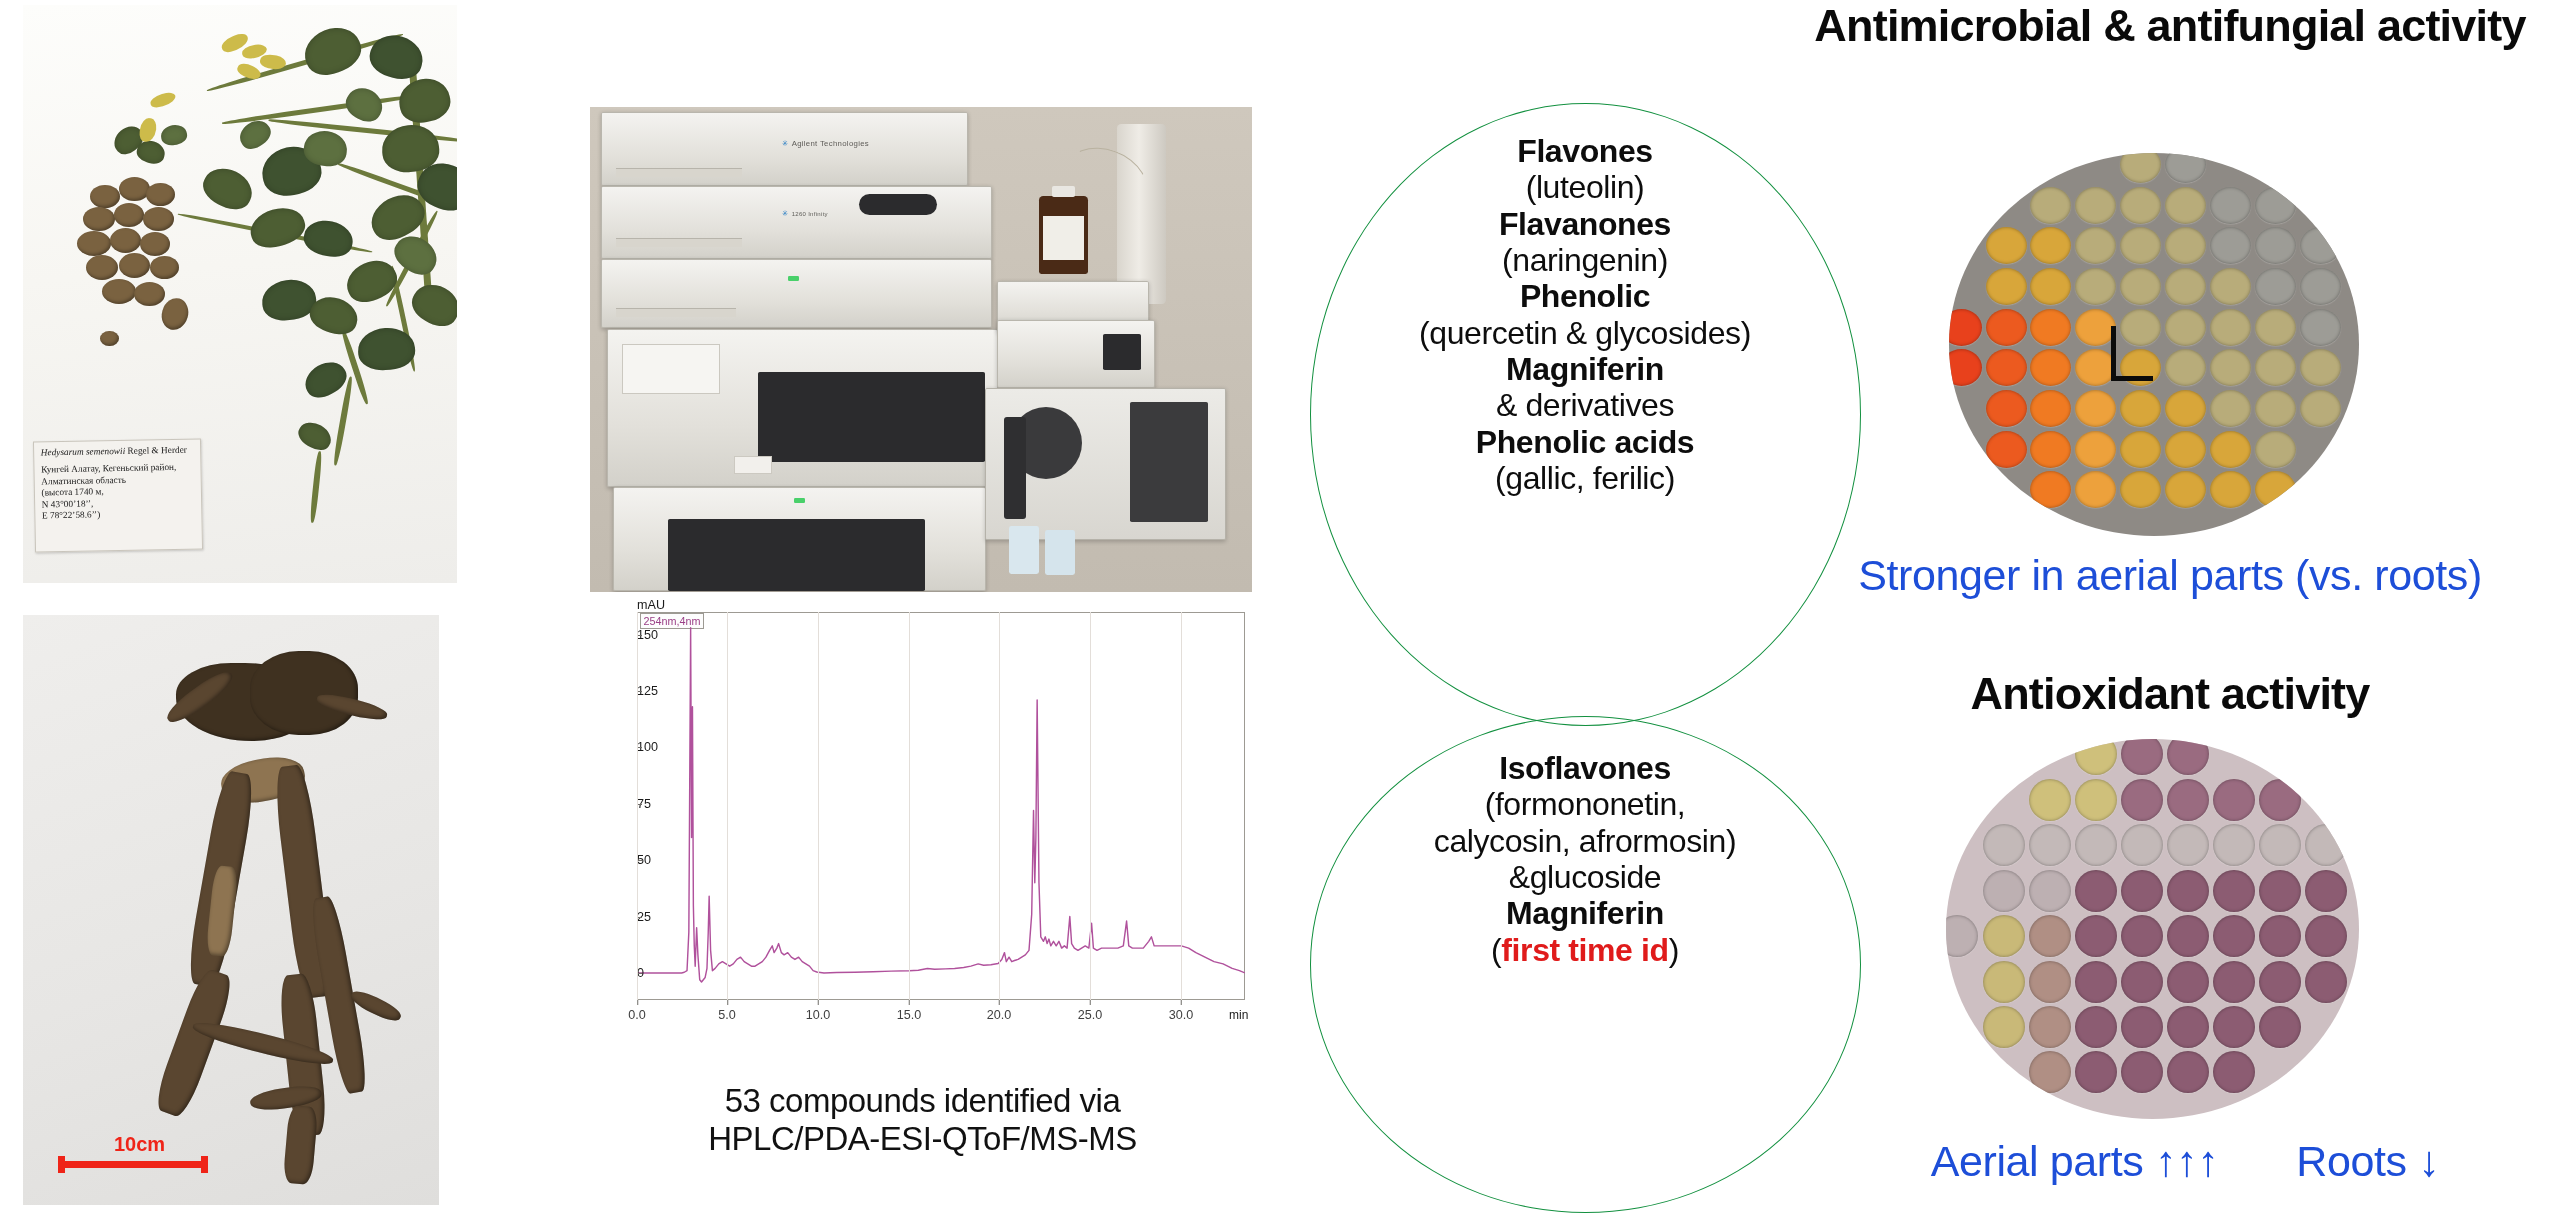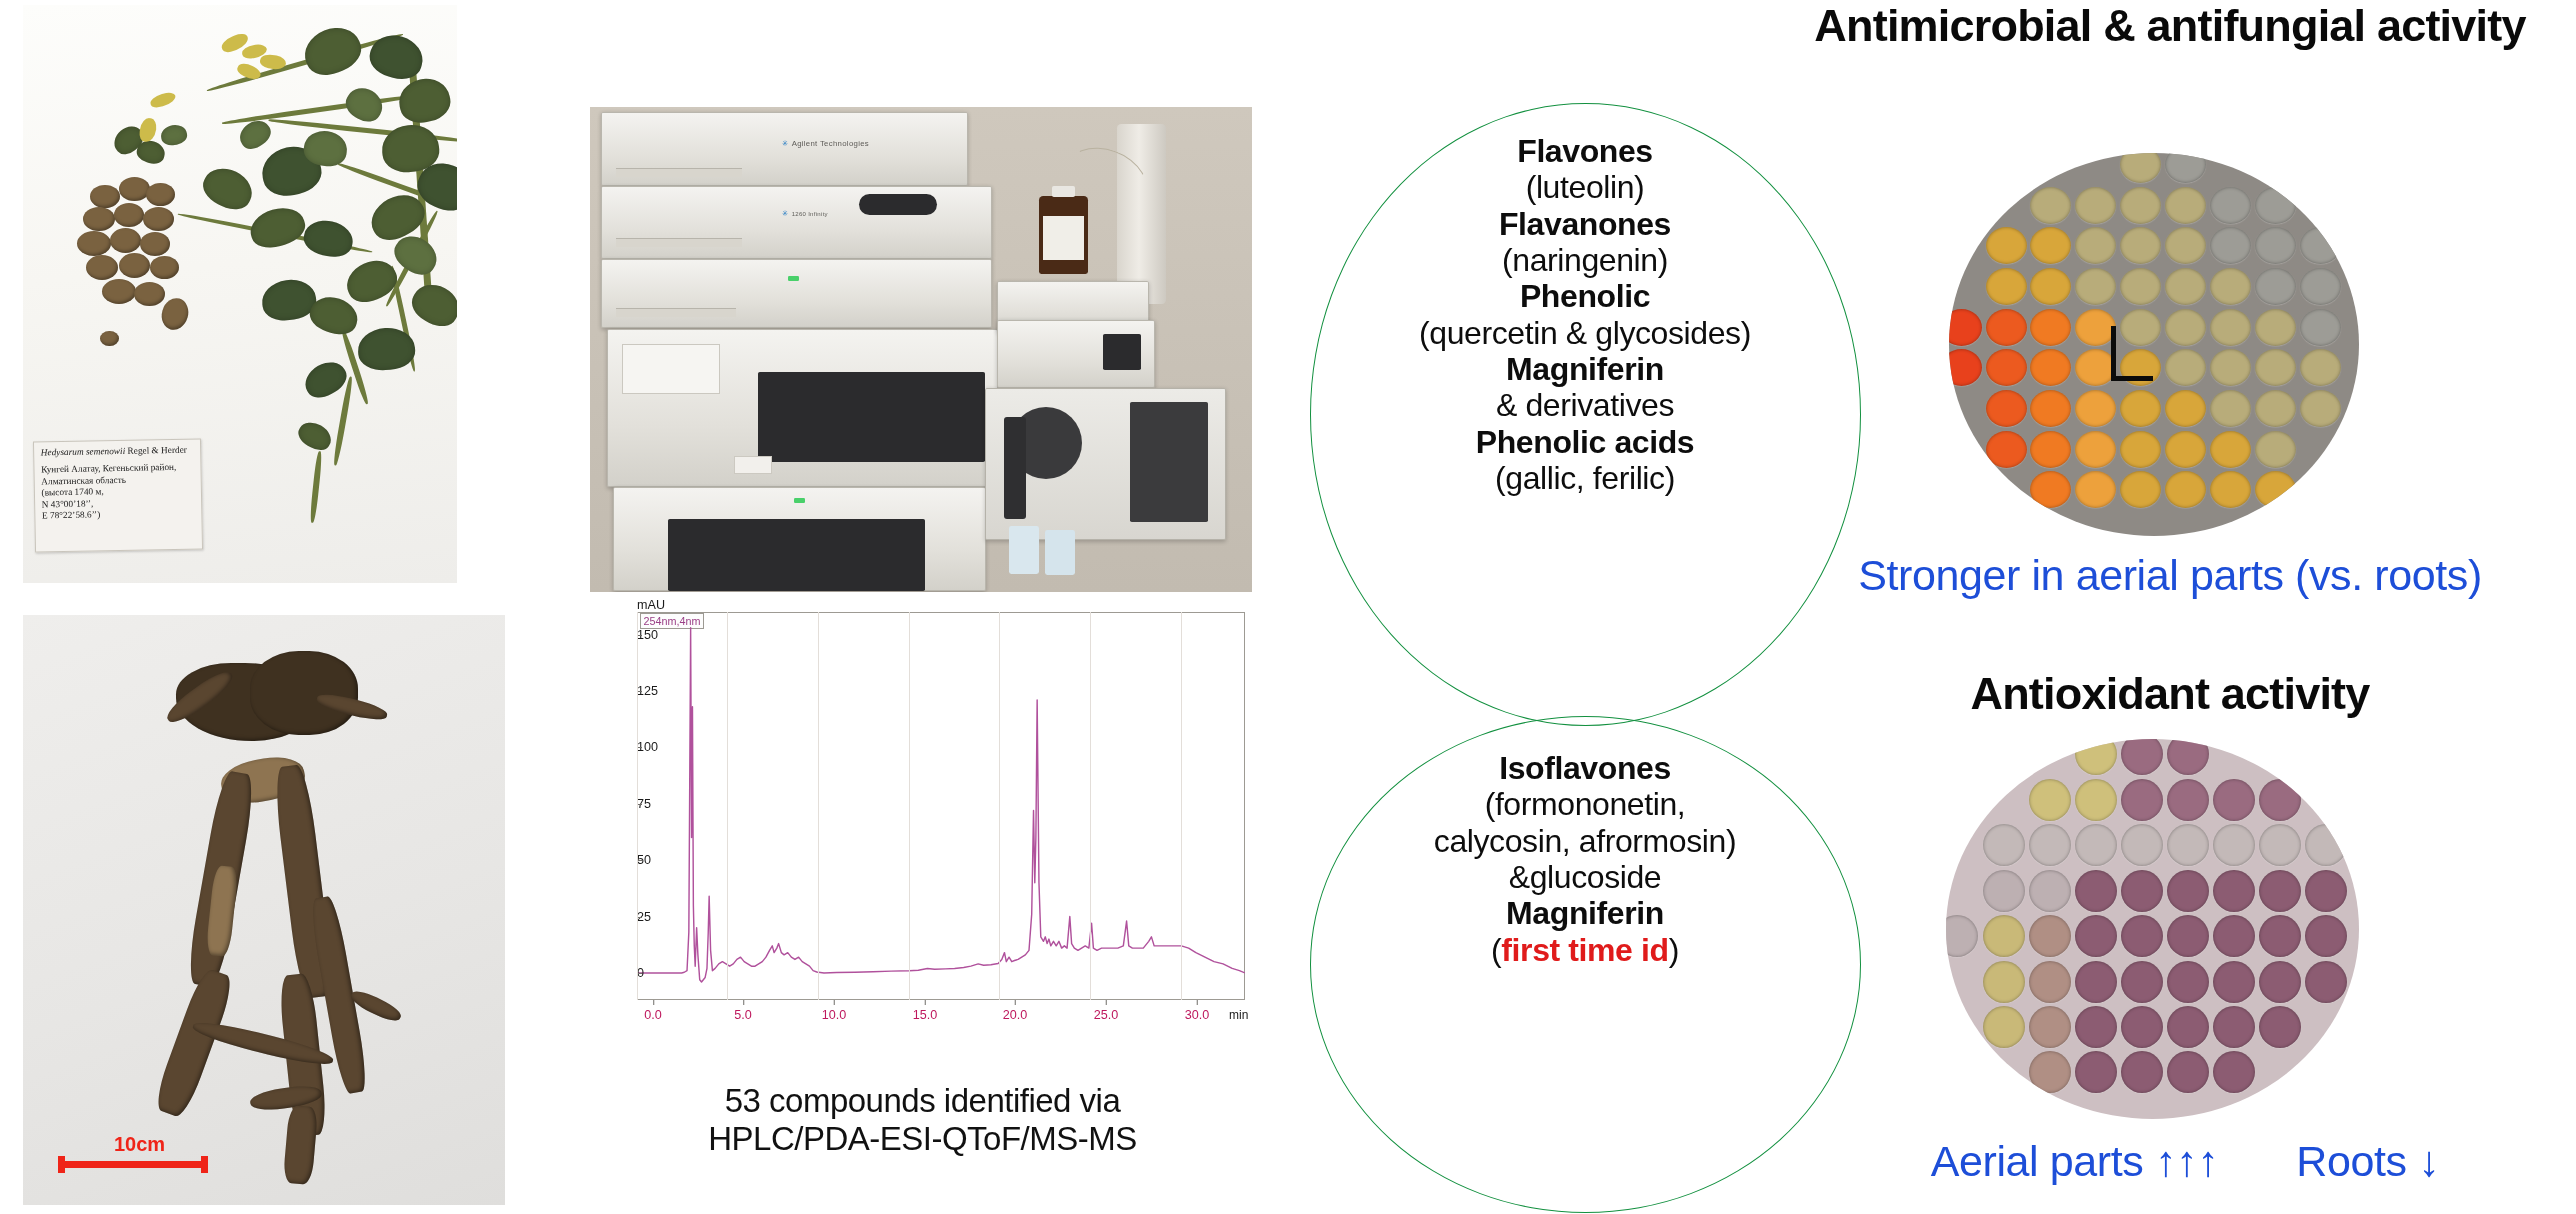--- a/index.html
+++ b/index.html
@@ -22,21 +22,21 @@
       box-shadow:inset -1.2px -1.8px 3.6px rgba(0,0,0,.35);}
   .hb-flower{position:absolute;background:#cdbb4a;border-radius:55% 45% 60% 40%;}
   #herbarium-label{position:absolute;left:10.8px;top:435px;width:168px;height:111px;
       background:#f4f2ee;border:0.6px solid #c9c5bc;box-shadow:0.6px 1.2px 2.4px rgba(0,0,0,.18);
       transform:rotate(-1.1deg);padding:5.4px 6.6px;box-sizing:border-box;
       font-family:"Liberation Serif",serif;font-size:9.3px;line-height:1.24;color:#1a1a1a;}
   #herbarium-label .sp{font-style:italic;}
   #herbarium-label .gap{height:5.4px;}
 
   
-  #root-photo{left:23px;top:615px;width:482px;height:590px;
+  #root-photo{left:23px;top:615px;width:416px;height:590px;
       background:linear-gradient(160deg,#efeeec 0%,#e7e6e4 55%,#dfdedc 100%);}
   .rt{position:absolute;background:#5a4630;border-radius:45%;
       box-shadow:inset -1.8px -1.2px 4.2px rgba(0,0,0,.45);}
   .rt.lt{background:#8e7451;}
   .rt.dk{background:#3f3120;}
   #scalebar{position:absolute;left:35px;bottom:37px;width:150px;height:6.6px;background:#ef2418;}
   #scalebar:before,#scalebar:after{content:"";position:absolute;top:-5.4px;width:6.6px;height:17.4px;background:#ef2418;}
   #scalebar:before{left:0;} #scalebar:after{right:0;}
   #scalebar-label{position:absolute;left:91px;bottom:49px;color:#ef2418;
       font-size:20px;font-weight:700;}
@@ -64,21 +64,21 @@
   #chromatogram{left:590px;top:599px;width:662px;height:479px;background:#ffffff;}
   #chromatogram .plot-border{position:absolute;left:47px;top:13px;right:7.2px;bottom:78px;
       border:0.6px solid #9d9a93;border-left:1.2px solid #6f6d68;border-bottom:1.2px solid #9d9a93;}
   .y-unit{position:absolute;left:47px;top:-1.2px;font-size:12.6px;color:#1b1b1b;}
   .wl-badge{position:absolute;left:50px;top:14.4px;border:0.6px solid #9d9a93;background:#fdfdfd;
       padding:0.6px 2.4px;font-size:10.8px;color:#9a3f86;}
   .ytick{position:absolute;right:100%;transform:translateY(-50%);padding-right:5.4px;
       font-size:12.6px;color:#1b1b1b;white-space:nowrap;}
   .ytick i{position:absolute;right:0;top:50%;width:4.8px;height:1px;background:#6f6d68;}
   .xtick{position:absolute;top:100%;transform:translateX(-50%);padding-top:7.8px;
-      font-size:12.6px;color:#be185d;white-space:nowrap;margin-left:16px;}
+      font-size:12.6px;color:#404040;white-space:nowrap;}
   .xtick i{position:absolute;left:50%;top:0;width:1px;height:4.8px;background:#6f6d68;}
   .vgrid{position:absolute;top:0;bottom:0;width:0.6px;background:#e3ded9;}
   .xunit{position:absolute;right:3.6px;top:100%;padding-top:7.8px;font-size:12px;color:#1b1b1b;}
   #chromatogram svg{position:absolute;left:47px;top:13px;}
   #chrom-caption{position:absolute;left:590px;top:1082px;width:665px;text-align:center;
       font-size:33px;line-height:1.16;color:#111;letter-spacing:-0.5px;}
 
   
   .ellipse{position:absolute;border:1.5px solid #12903f;border-radius:50%;
       box-sizing:border-box;background:transparent;}

